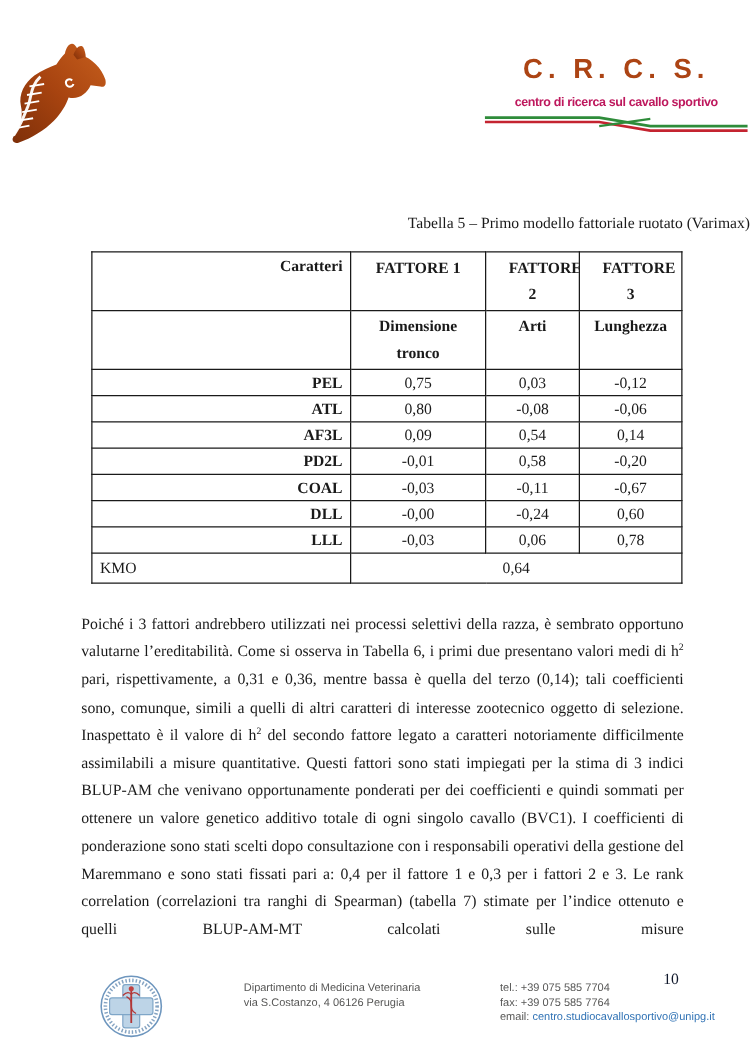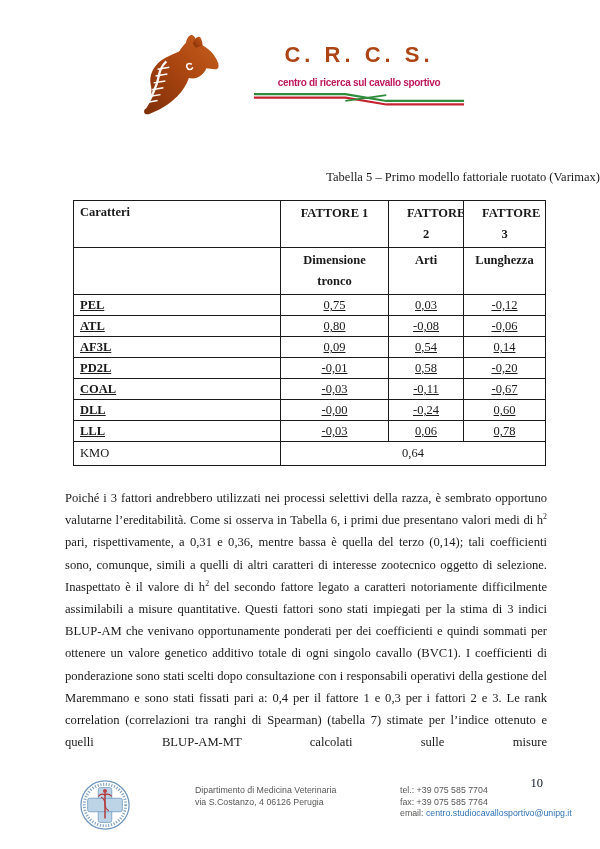--- a/index.html
+++ b/index.html
@@ -9,21 +9,21 @@
     position: relative;
     font-family: "Liberation Serif", serif;
     color: #1a1a1a;
     overflow: hidden;
   }
 
   
   .logo-wrap {
     margin-top: 32px;
     display: flex;
-    justify-content: center;
+    justify-content: space-between;
     align-items: flex-start;
     gap: 20px;
   }
   .logo-text { padding-top: 10px; text-align: center; }
   .logo-acronym {
     font-family: "Liberation Sans", sans-serif;
     font-weight: 700;
     font-size: 22px;
     letter-spacing: 4px;
     color: #AC4414;
@@ -57,23 +57,23 @@
   .factor-table td, .factor-table th {
     border: 1px solid #1a1a1a;
     font-size: 12.5px;
     line-height: 21px;
     vertical-align: top;
     overflow: hidden;
   }
   .factor-table .hdr { font-weight: 700; }
   .factor-table .h-row1 td { height: 45px; padding: 2px 18px; }
   .factor-table .h-row2 td { height: 42px; padding: 2px 6px; }
-  .c-label { text-align: left; padding: 1px 6px !important; }
+  .c-label { text-align: right; padding: 1px 6px !important; }
   .c-center { text-align: center; }
-  .factor-table .data-row td { height: 18px; padding: 1px 6px; line-height: 18px; text-decoration: underline; }
+  .factor-table .data-row td { height: 18px; padding: 1px 6px; line-height: 18px; }
   .factor-table .data-row td.c-label { font-weight: 700; }
   .factor-table .sum-row td { padding: 1px 6px; line-height: 21px; }
   .factor-table .sum-row .c-label { text-align: justify; }
 
   
   .body-paragraph {
     margin: 21px 53px 0 65px;
     font-size: 12.6px;
     line-height: 22.2px;
     text-align: justify;

